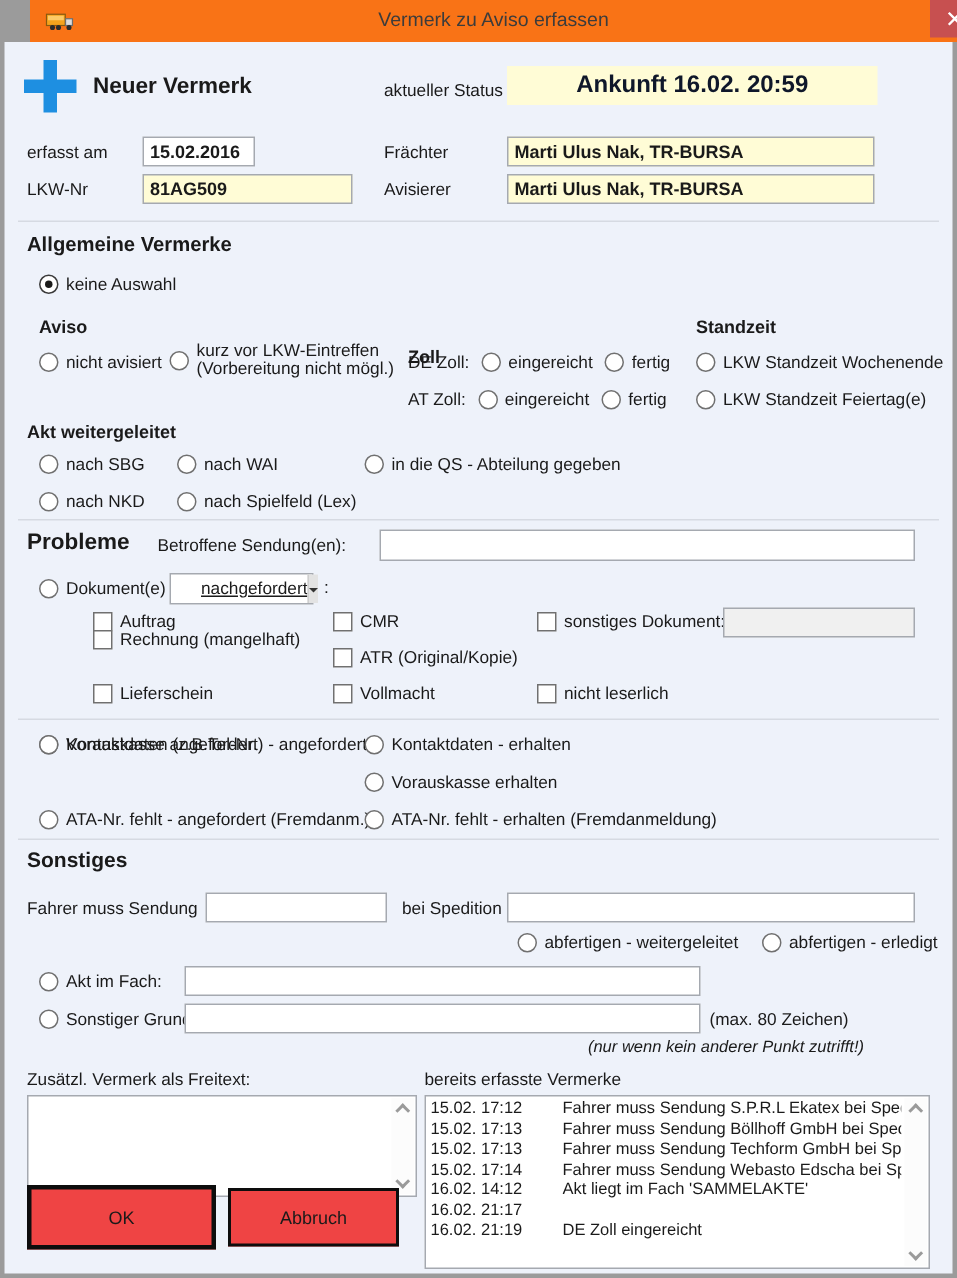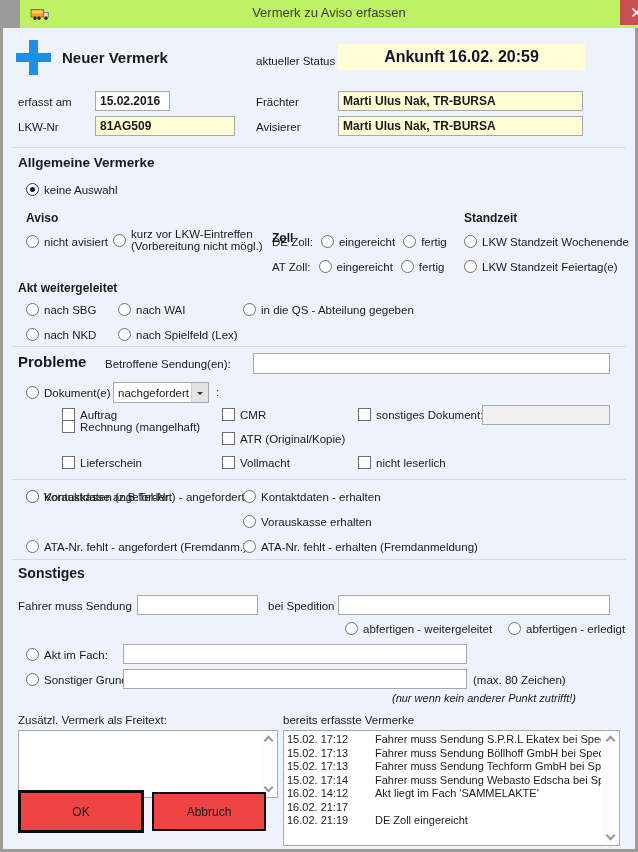--- a/index.html
+++ b/index.html
@@ -3,21 +3,21 @@
 <meta charset="utf-8">
 <style>
   * { margin:0; padding:0; box-sizing:border-box; }
   html,body { background:#d8d8d8; }
   body { font-family:"Liberation Sans", sans-serif; color:#1a1a1a; }
 
   .win { position:relative; width:638px; height:852px; background:#9b9b9b; overflow:hidden;
          box-shadow:0 2px 8px rgba(0,0,0,.35); }
 
   
-  .titlebar { position:absolute; left:0; top:0; right:0; height:28px; background:#bef264;margin-left:20px; }
+  .titlebar { position:absolute; left:0; top:0; right:0; height:28px; background:#f97316;margin-left:20px; }
   .app-icon { position:absolute; left:10px; top:7px; width:20px; height:14px; }
   .title-text { position:absolute; left:0; right:0; top:5px; text-align:center;
                 font-size:13px; color:#3c3c3c; }
   .close-btn { position:absolute; left:600px; top:0; width:33px; height:25px; background:#c75050;
                display:flex; align-items:center; justify-content:center; cursor:pointer; }
 
   
   .body-bg { position:absolute; left:3px; top:28px; right:3px; bottom:3px; background:#eef2fa; }
 
   .abs { position:absolute; }
@@ -53,21 +53,21 @@
   .rb.checked::after { content:""; position:absolute; left:3px; top:3px; width:5px; height:5px;
                        border-radius:50%; background:#1a1a1a; }
   .rb.checked { display:inline-block; position:relative; }
   .cb { width:13px; height:13px; border:1px solid #707070; background:#fff; flex:0 0 auto; }
   .stack { display:flex; flex-direction:column; line-height:12px; }
   .stack span { font-size:11.5px; white-space:nowrap; }
 
   
   .combo { position:absolute; left:113px; top:382px; width:96px; height:21px; border:1px solid #a5a9b0;
            background:#fff; display:flex; align-items:center; }
-  .combo-text { flex:1; font-size:11.5px; padding-left:4px; }
+  .combo-text { flex:1; font-size:11.5px; padding-left:20px;text-decoration:underline; }
   .combo-btn { width:17px; height:100%; background:#e3e3e3; border-left:1px solid #cfcfcf;
                display:flex; align-items:center; justify-content:center; }
   .tri-down { width:0; height:0; border:3.5px solid transparent; border-top-color:#333; margin-top:4px; }
 
   
   .note-italic { position:absolute; font-size:11px; font-style:italic; white-space:nowrap; }
 
   
   .multibox { position:absolute; background:#fff; border:1px solid #a5a9b0; }
   .vrail { position:absolute; top:1px; right:1px; bottom:1px; width:15px; background:#fcfcfc;

